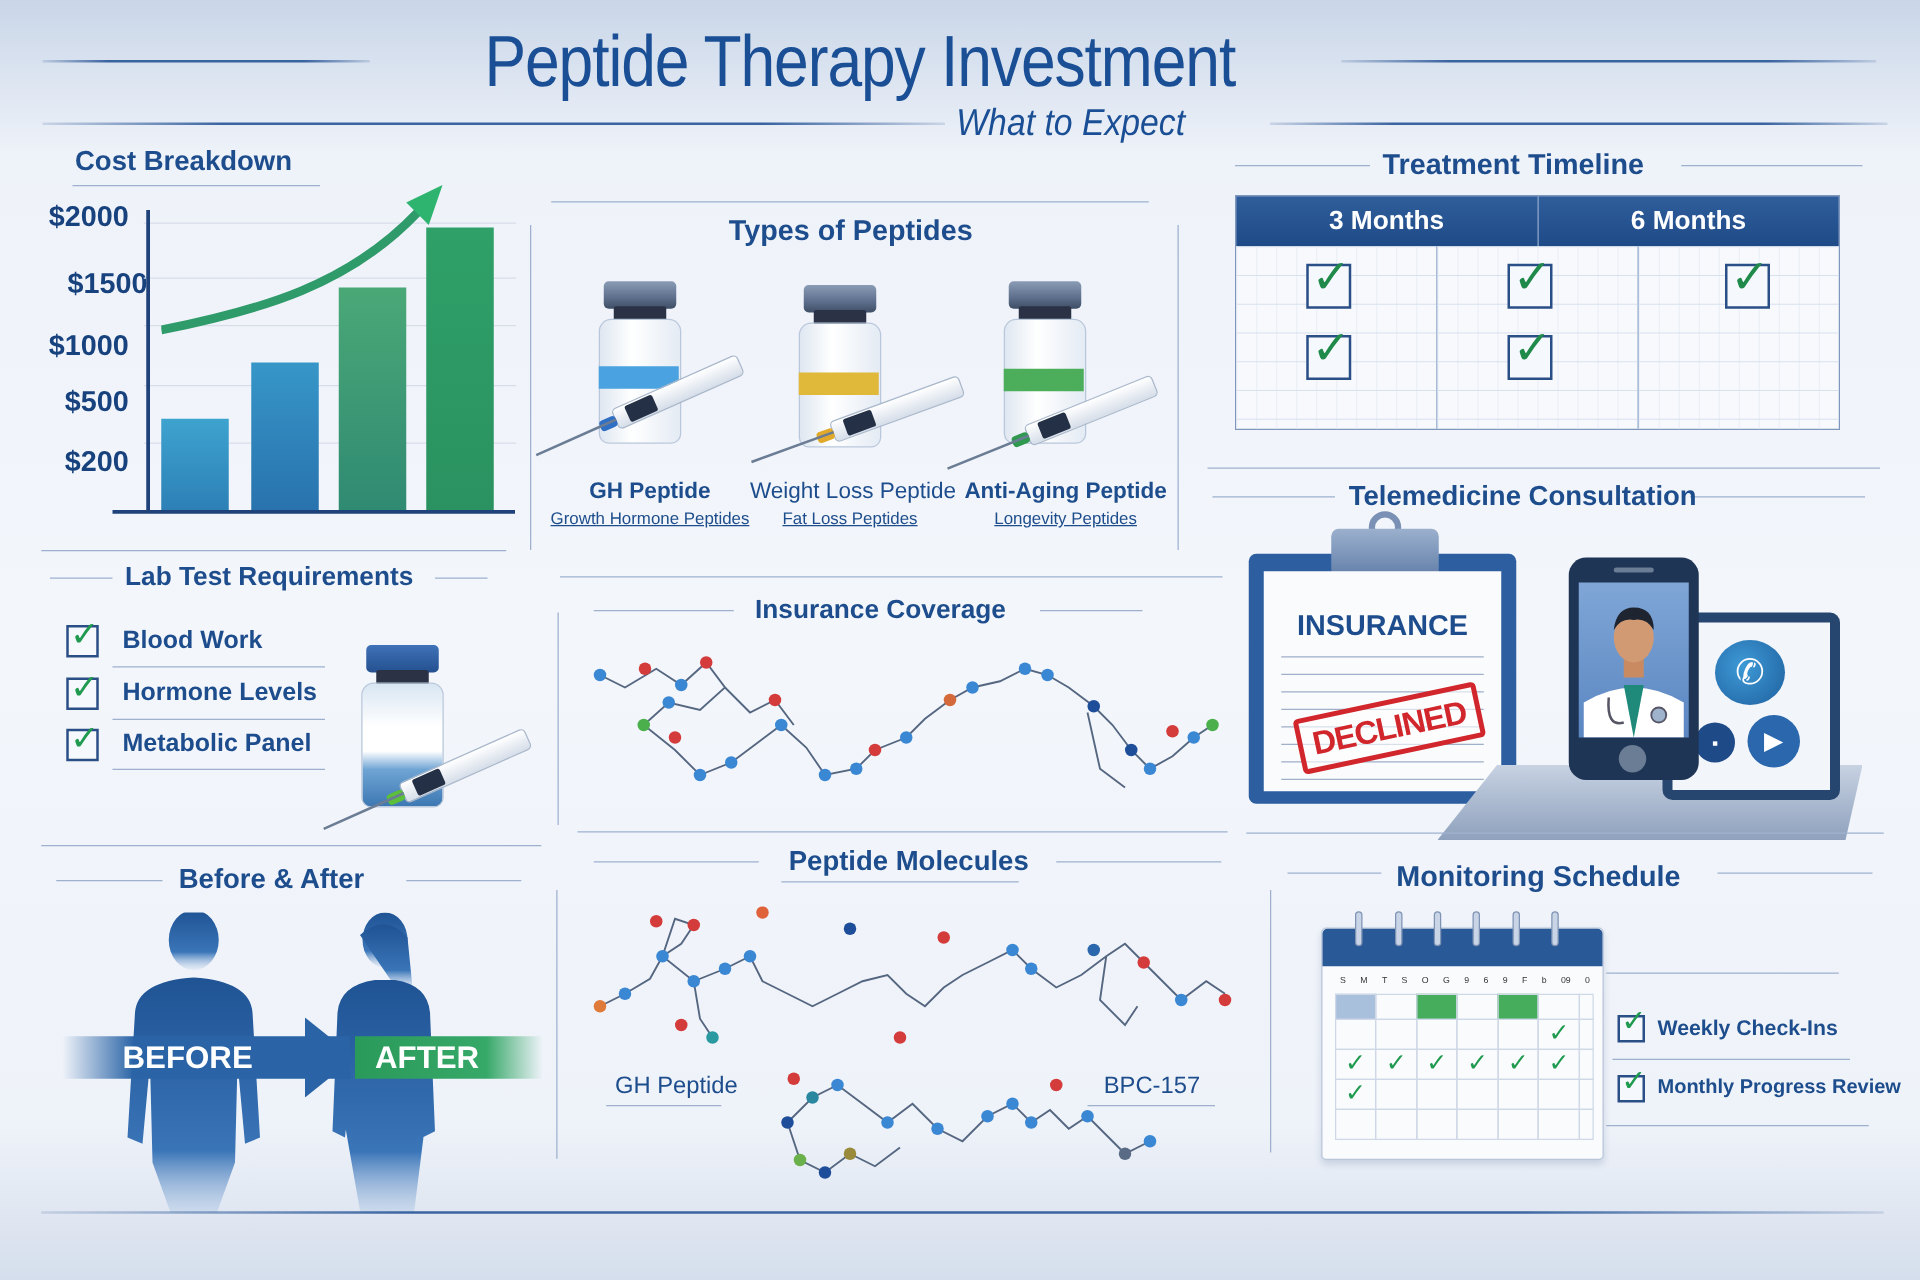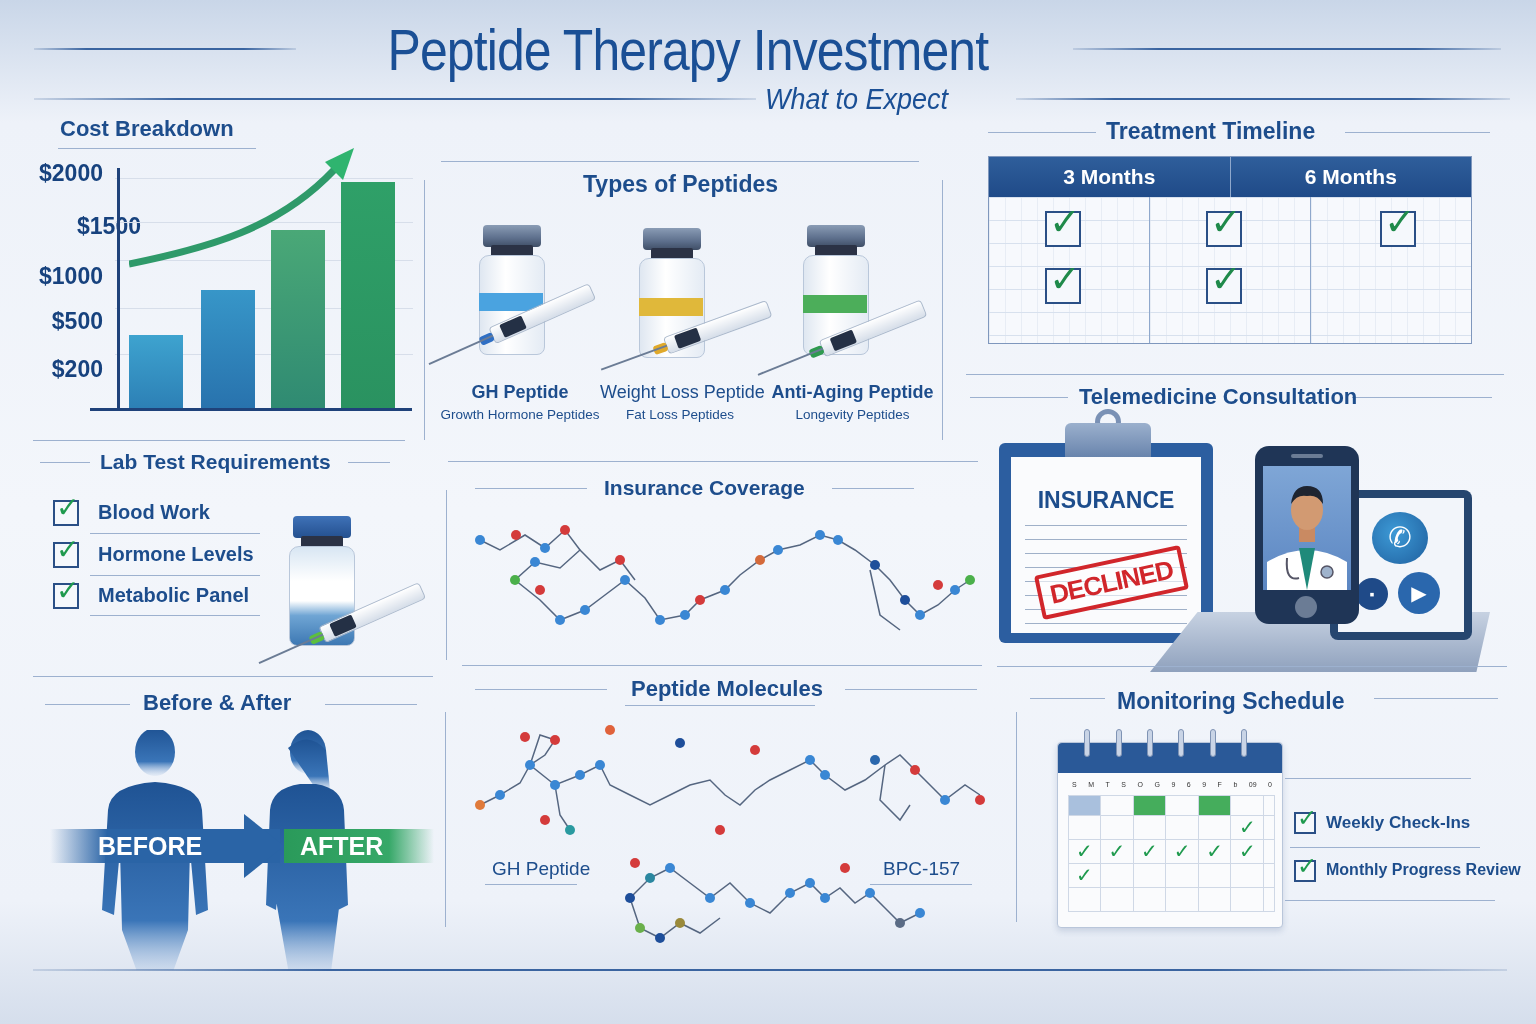--- a/index.html
+++ b/index.html
@@ -31,21 +31,21 @@
   .vial .cap { position: absolute; left: 4px; top: 0; width: 58px; height: 22px; border-radius: 4px; background: linear-gradient(180deg, #8a9cb5, #5d6f8c 60%, #3f4e66); }
   .vial .neck { position: absolute; left: 12px; top: 20px; width: 42px; height: 12px; background: #2b3245; border-radius: 2px; }
   .vial .body { position: absolute; left: 0; top: 30px; width: 66px; height: 100px; border-radius: 10px 10px 8px 8px; background: linear-gradient(90deg, #dfe7f1, #ffffff 40%, #e4ebf4); border: 1px solid #b9c7da; }
   .vial .band { position: absolute; left: 0; top: 34px; width: 64px; height: 18px; }
   .syringe { position: absolute; height: 18px; border-radius: 4px; background: linear-gradient(180deg,#ffffff,#d6dee9); border: 1px solid #aab8cb; transform-origin: left center; }
   .syringe .plunger { position: absolute; left: 10px; top: 1px; width: 24px; height: 14px; background: #243045; border-radius: 2px; }
   .syringe .needle { position: absolute; right: 100%; top: 7px; width: 70px; height: 2px; background: #6b7c95; }
   .syringe .hub { position: absolute; right: 100%; top: 4px; width: 14px; height: 9px; border-radius: 3px; }
 
   .type-label { position: absolute; text-align: center; font-size: 18px; font-weight: bold; color: #1d4d8c; white-space: nowrap; }
-  .type-sub { position: absolute; text-align: center; font-size: 13.5px; color: #1d4d8c; white-space: nowrap; }
+  .type-sub { position: absolute; text-align: center; font-size: 13.5px; color: #1d4d8c; white-space: nowrap; text-decoration: underline; }
 
   
   #timeline { position: absolute; left: 988px; top: 156px; width: 484px; height: 188px; border: 1px solid #7f97bd; background: #f7f9fd; }
   #timeline .hdr { display: flex; height: 40px; background: linear-gradient(180deg, #2f5e9b, #1f4a88); }
   #timeline .hdr div { flex: 1; color: #fff; font-size: 21px; font-weight: bold; text-align: center; line-height: 40px; border-right: 1px solid #8fa8cc; }
   #timeline .hdr div:last-child { border-right: none; }
   #timeline .cols { display: flex; height: 146px; }
   #timeline .col { flex: 1; border-right: 1px solid #8fa8cc; position: relative;
      background-image: linear-gradient(#d8e1ee 1px, transparent 1px), linear-gradient(90deg, #e8edf5 1px, transparent 1px);
      background-size: 100% 23px, 16px 100%; }
@@ -97,21 +97,21 @@
 <div id="title" class="abs">Peptide Therapy Investment</div>
 <div class="hline" style="left:34px; top:98px; width:722px;"></div>
 <div class="hline" style="left:1016px; top:98px; width:494px;"></div>
 <div id="subtitle" class="abs">What to Expect</div>
 
 <section>
   <div class="sec-title" style="left:60px; top:116px; font-size:22px;">Cost Breakdown</div>
   <div class="hline thin" style="left:58px; top:148px; width:198px;"></div>
 
   <div class="ytick" style="left:33px; top:160px;">$2000</div>
-  <div class="ytick" style="left:48px; top:213px;margin-left:23px;">$1500</div>
+  <div class="ytick" style="left:48px; top:213px;">$1500</div>
   <div class="ytick" style="left:33px; top:263px;">$1000</div>
   <div class="ytick" style="left:33px; top:308px;">$500</div>
   <div class="ytick" style="left:33px; top:356px;">$200</div>
 
   <div class="abs" style="left:115px; top:170px; width:298px; height:240px;">
     <div class="gridline" style="top:8px;"></div>
     <div class="gridline" style="top:52px;"></div>
     <div class="gridline" style="top:90px;"></div>
     <div class="gridline" style="top:138px;"></div>
     <div class="gridline" style="top:184px;"></div>

